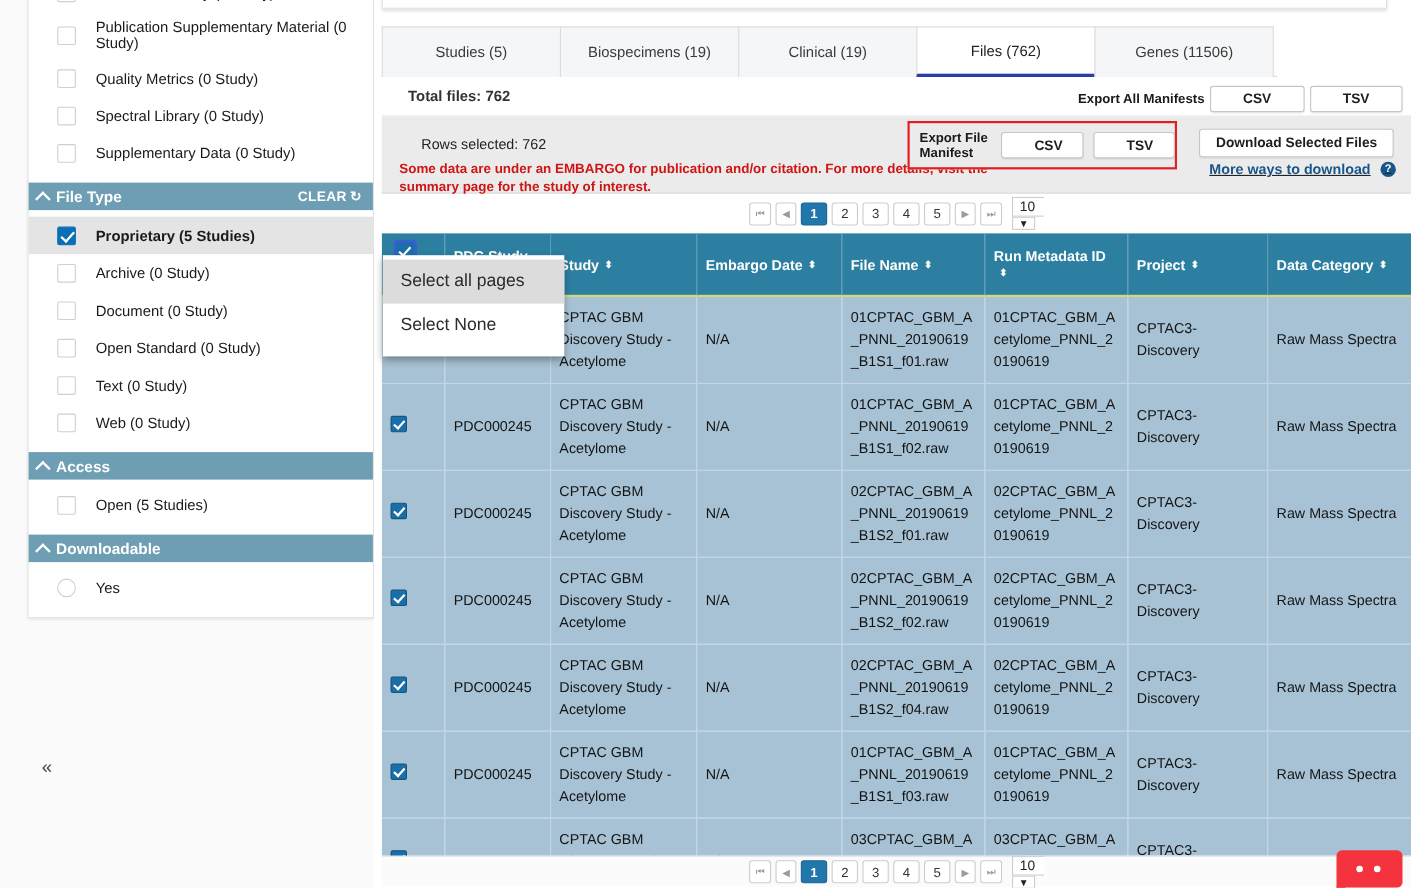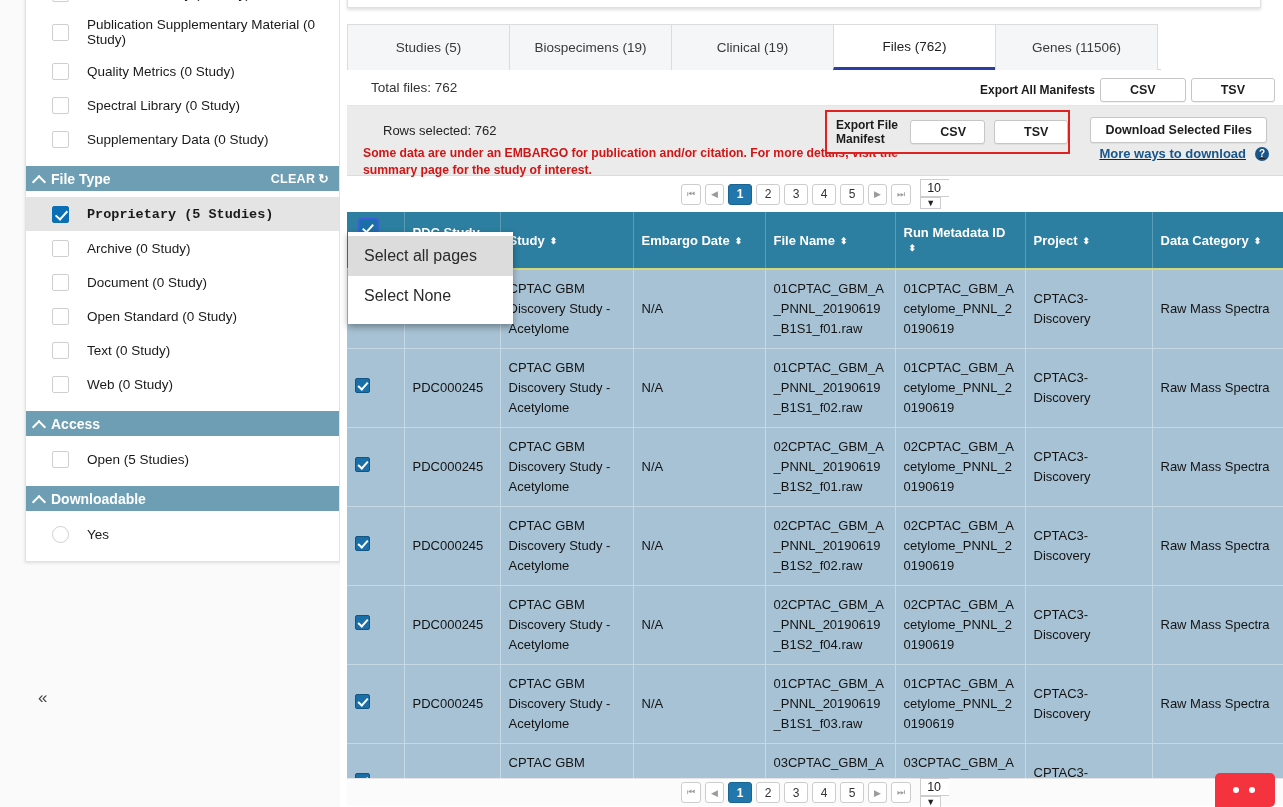--- a/index.html
+++ b/index.html
@@ -26,21 +26,21 @@
     border:1px solid #e2e2e2;
     border-top:none;
     box-shadow:0 1px 3px rgba(0,0,0,.12);
   }
   .facet-list{ padding:6px 0 10px 0; }
   .facet-row{
     display:flex; align-items:center;
     padding:7px 10px 7px 26px;
     min-height:34px;
   }
-  .facet-row.selected{ background:#e4e4e4;font-family:Liberation Mono, monospace; }
+  .facet-row.selected{ background:#e4e4e4; }
   .facet-row .cb{
     width:17px;height:17px;flex:0 0 17px;
     border:1px solid #cfcfcf; background:#fff; border-radius:2px;
     margin-right:18px;
   }
   .facet-row.selected .cb{
     background:#0b6fb5; border-color:#0b6fb5;
     position:relative;
   }
   .facet-row.selected .cb:after{
@@ -61,21 +61,21 @@
   .facet-header{
     background:#6d9eb3;
     color:#fff;
     height:25px;
     display:flex; align-items:center;
     padding:0 10px 0 8px;
     font-size:14px;
     font-weight:bold;
     justify-content:space-between;
   }
-  .facet-header .left{ display:flex; align-items:flex-end; gap:7px; }
+  .facet-header .left{ display:flex; align-items:center; gap:7px; }
   .caret-up{
     display:inline-block; width:10px; height:10px;
     border:solid #fff; border-width:2px 0 0 2px;
     transform:rotate(45deg);
     margin-top:4px;
   }
   .clear-btn{
     font-size:12.5px; letter-spacing:.3px; font-weight:bold;
     display:flex;align-items:center;gap:3px;
     cursor:pointer;
@@ -121,21 +121,21 @@
     border-bottom:3px solid #2b3ea8;
     color:#222;
   }
 
   
   #totalbar{
     position:absolute; left:2px; top:70px; width:936px; height:36px;
     border-bottom:1px solid #e6e6e6;
     display:flex; align-items:center;
   }
-  #total-files{ margin-left:24px; font-size:13.5px; color:#333; }
+  #total-files{ margin-left:24px; font-size:13.5px; color:#333;font-weight:bold; }
   #export-all-wrap{
     position:absolute; right:8px; top:8px;
     display:flex; align-items:center; gap:5px;
   }
   .lbl-small{ font-size:12px; font-weight:bold; color:#1a1a1a; }
   .btn{
     border:1px solid #c6c6c6;
     background:#fff;
     border-radius:3px;
     font-size:12.5px;

